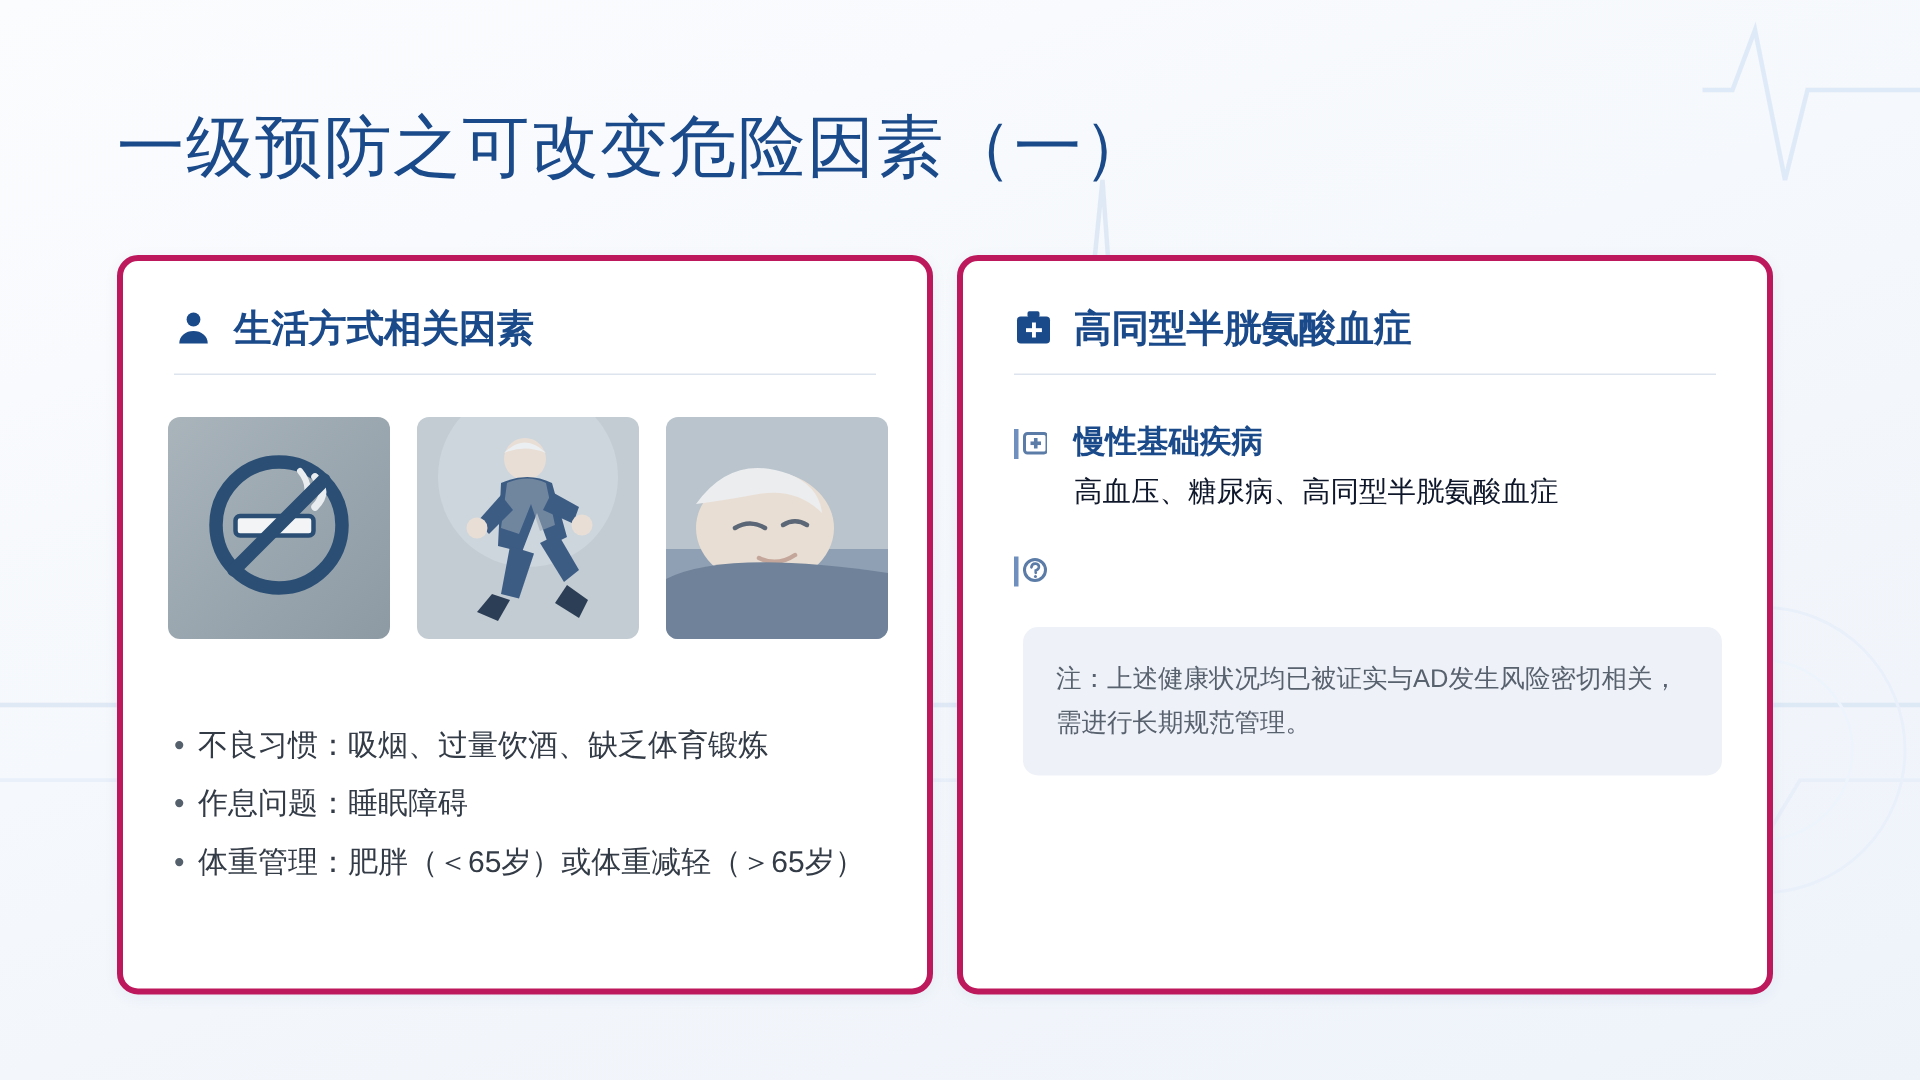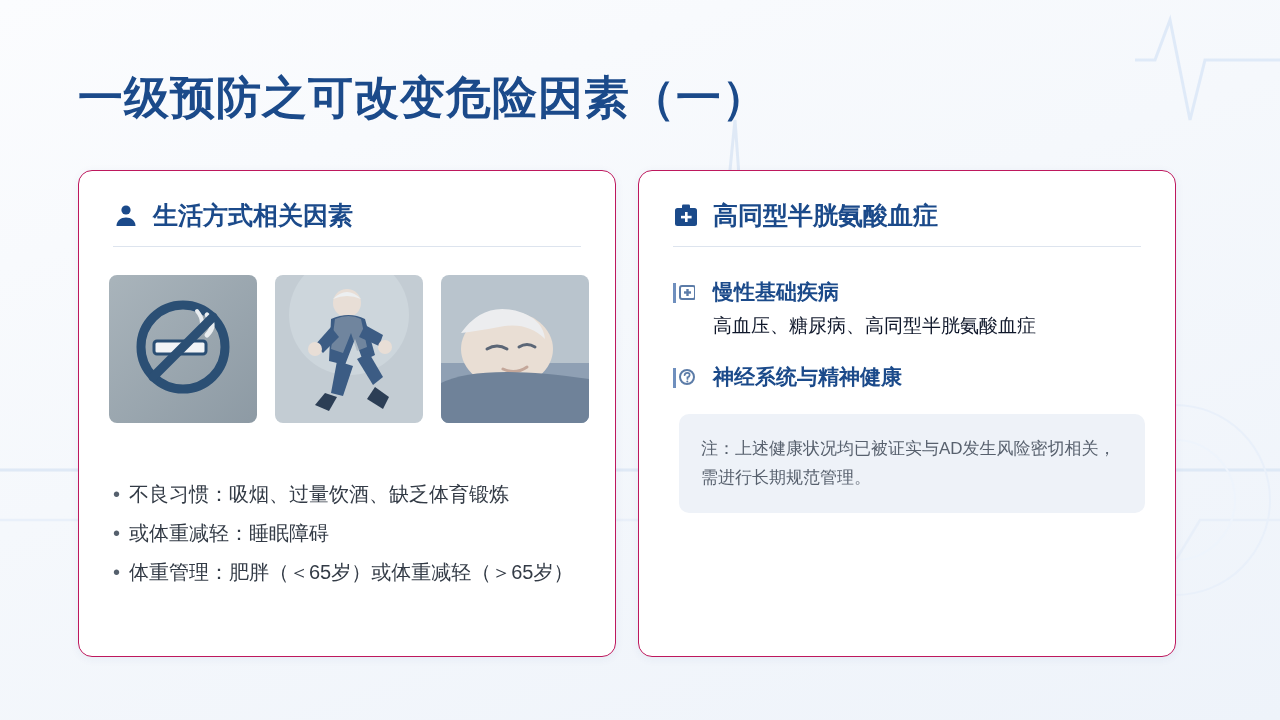--- a/index.html
+++ b/index.html
@@ -28,31 +28,31 @@
     top: 0;
     left: 0;
   }
 
   
   .slide-title {
     position: absolute;
     left: 78px;
     top: 68px;
     font-size: 45px;
-    font-weight: bold;
+    font-weight: normal;
     color: #1b4a8a;
     letter-spacing: 1px;
     white-space: nowrap;
   }
 
   
   .card {
     position: absolute;
     background: #ffffff;
-    border: 1px solid #be185d;
+    border: 4px solid #be185d;
     border-radius: 14px;
     box-shadow: 0 2px 10px rgba(30, 70, 130, 0.06);
   }
   .card-left {
     left: 78px;
     top: 170px;
     width: 536px;
     height: 485px;
   }
   .card-right {
@@ -236,21 +236,21 @@
     </div>
   </div>
 
   <div class="bullets">
     <div class="bullet">
       <span class="dot">•</span>
       <span>不良习惯：吸烟、过量饮酒、缺乏体育锻炼</span>
     </div>
     <div class="bullet">
       <span class="dot">•</span>
-      <span>或体重减轻：睡眠障碍</span>
+      <span>作息问题：睡眠障碍</span>
     </div>
     <div class="bullet">
       <span class="dot">•</span>
       <span>体重管理：肥胖（＜65岁）或体重减轻（＞65岁）</span>
     </div>
   </div>
 </div>
 
 <div class="card card-right">
 
@@ -287,19 +287,18 @@
     <div class="r-item">
       <span class="r-ico">
         <svg width="22" height="24" viewBox="0 0 22 24">
           <rect x="0" y="2" width="3" height="20" fill="#6f8fbe"></rect>
           <circle cx="14" cy="11" r="7" fill="none" stroke="#5c7ca8" stroke-width="2"></circle>
           <path d="M11.6 9.2 q0.4 -2.6 2.8 -2.4 q2.4 0.2 2.2 2.3 q-0.2 1.7 -2.1 2.2 l0 1.6" fill="none" stroke="#5c7ca8" stroke-width="1.8" stroke-linecap="round"></path>
           <circle cx="14.3" cy="15.4" r="1" fill="#5c7ca8"></circle>
         </svg>
       </span>
       <span>
-        <div class="r-title">神经系统与精神健康</div>
       </span>
     </div>
   </div>
 
   <div class="note-box">注：上述健康状况均已被证实与AD发生风险密切相关，需进行长期规范管理。</div>
 </div>
 
 </body></html>

